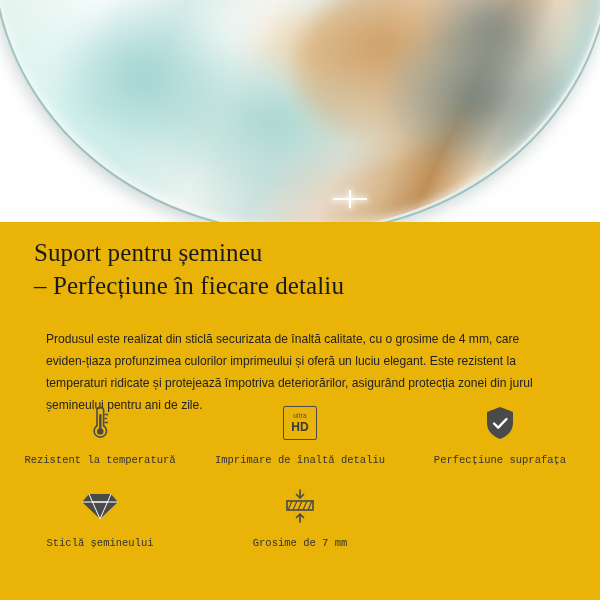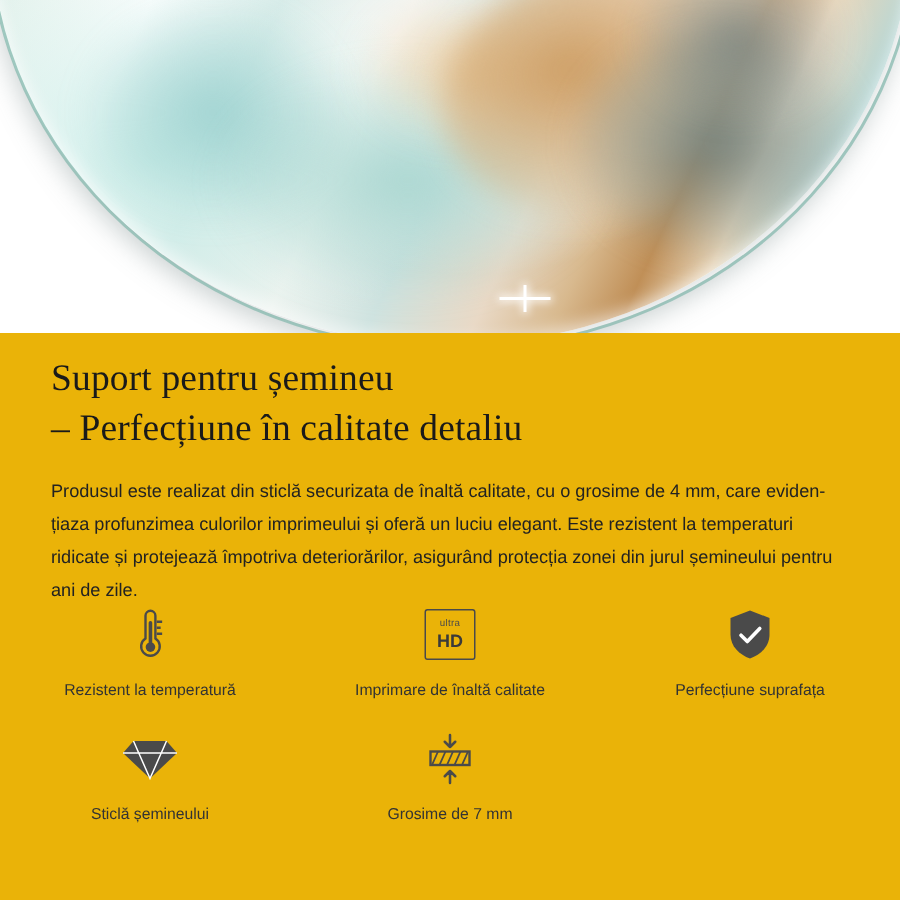--- a/index.html
+++ b/index.html
@@ -144,21 +144,21 @@
     font-size: 25px;
     line-height: 33px;
     color: #1a1a1a;
     letter-spacing: 0.1px;
   }
   .headline .line {
     display: block;
     white-space: nowrap;
   }
   .body-copy {
-    margin: 0;
+    margin: 12px;
     padding: 14px 36px 0 34px;
     font-size: 12.1px;
     line-height: 22px;
     color: #222222;
   }
 
   
   .features {
     position: absolute;
     top: 403px;
@@ -182,20 +182,21 @@
     align-items: center;
     justify-content: center;
     color: #4a4a4a;
   }
   .feature-label {
     font-size: 10.5px;
     color: #333333;
     text-align: center;
     line-height: 14px;
     white-space: nowrap;
+    font-family: Liberation Mono, monospace;
   }
   .ultrahd {
     width: 32px;
     height: 32px;
     border: 1.6px solid #4a4a4a;
     border-radius: 2px;
     display: flex;
     flex-direction: column;
     align-items: center;
     justify-content: center;
@@ -227,21 +228,21 @@
       <div class="hero-blob b2"></div>
       <div class="hero-blob b5"></div>
     </div>
     <div class="hero-edge"></div>
     <div class="hero-glint"></div>
   </div>
 
   <div class="content">
     <h1 class="headline">
       <span class="line">Suport pentru șemineu</span>
-      <span class="line">– Perfecțiune în calitate detaliu</span>
+      <span class="line">– Perfecțiune în fiecare detaliu</span>
     </h1>
     <p class="body-copy">Produsul este realizat din sticlă securizata de înaltă calitate, cu o grosime de 4 mm, care eviden-țiaza profunzimea culorilor imprimeului și oferă un luciu elegant. Este rezistent la temperaturi ridicate și protejează împotriva deteriorărilor, asigurând protecția zonei din jurul șemineului pentru ani de zile.</p>
   </div>
 
   <div class="features">
 
     <div class="feature">
       <div class="feature-icon">
         <svg width="34" height="36" viewBox="0 0 34 36" fill="none" stroke="#4a4a4a" stroke-width="1.6">
           <path d="M14 5.5a3.3 3.3 0 0 1 6.6 0v15.2a6.2 6.2 0 1 1-6.6 0z"></path>
@@ -253,21 +254,21 @@
       <div class="feature-label">Rezistent la temperatură</div>
     </div>
 
     <div class="feature">
       <div class="feature-icon">
         <div class="ultrahd">
           <span class="u-top">ultra</span>
           <span class="u-bot">HD</span>
         </div>
       </div>
-      <div class="feature-label">Imprimare de înaltă calitate</div>
+      <div class="feature-label">Imprimare de înaltă detaliu</div>
     </div>
 
     <div class="feature">
       <div class="feature-icon">
         <svg width="34" height="38" viewBox="0 0 34 38" fill="none">
           <path d="M17 3 L30 8 V19c0 8-6 13.5-13 16-7-2.5-13-8-13-16V8z" fill="#4a4a4a"></path>
           <path d="M11 19.5l4.2 4.2L23.5 15" stroke="#ffffff" stroke-width="2.4" fill="none" stroke-linecap="round" stroke-linejoin="round"></path>
         </svg>
       </div>
       <div class="feature-label">Perfecțiune suprafața</div>

